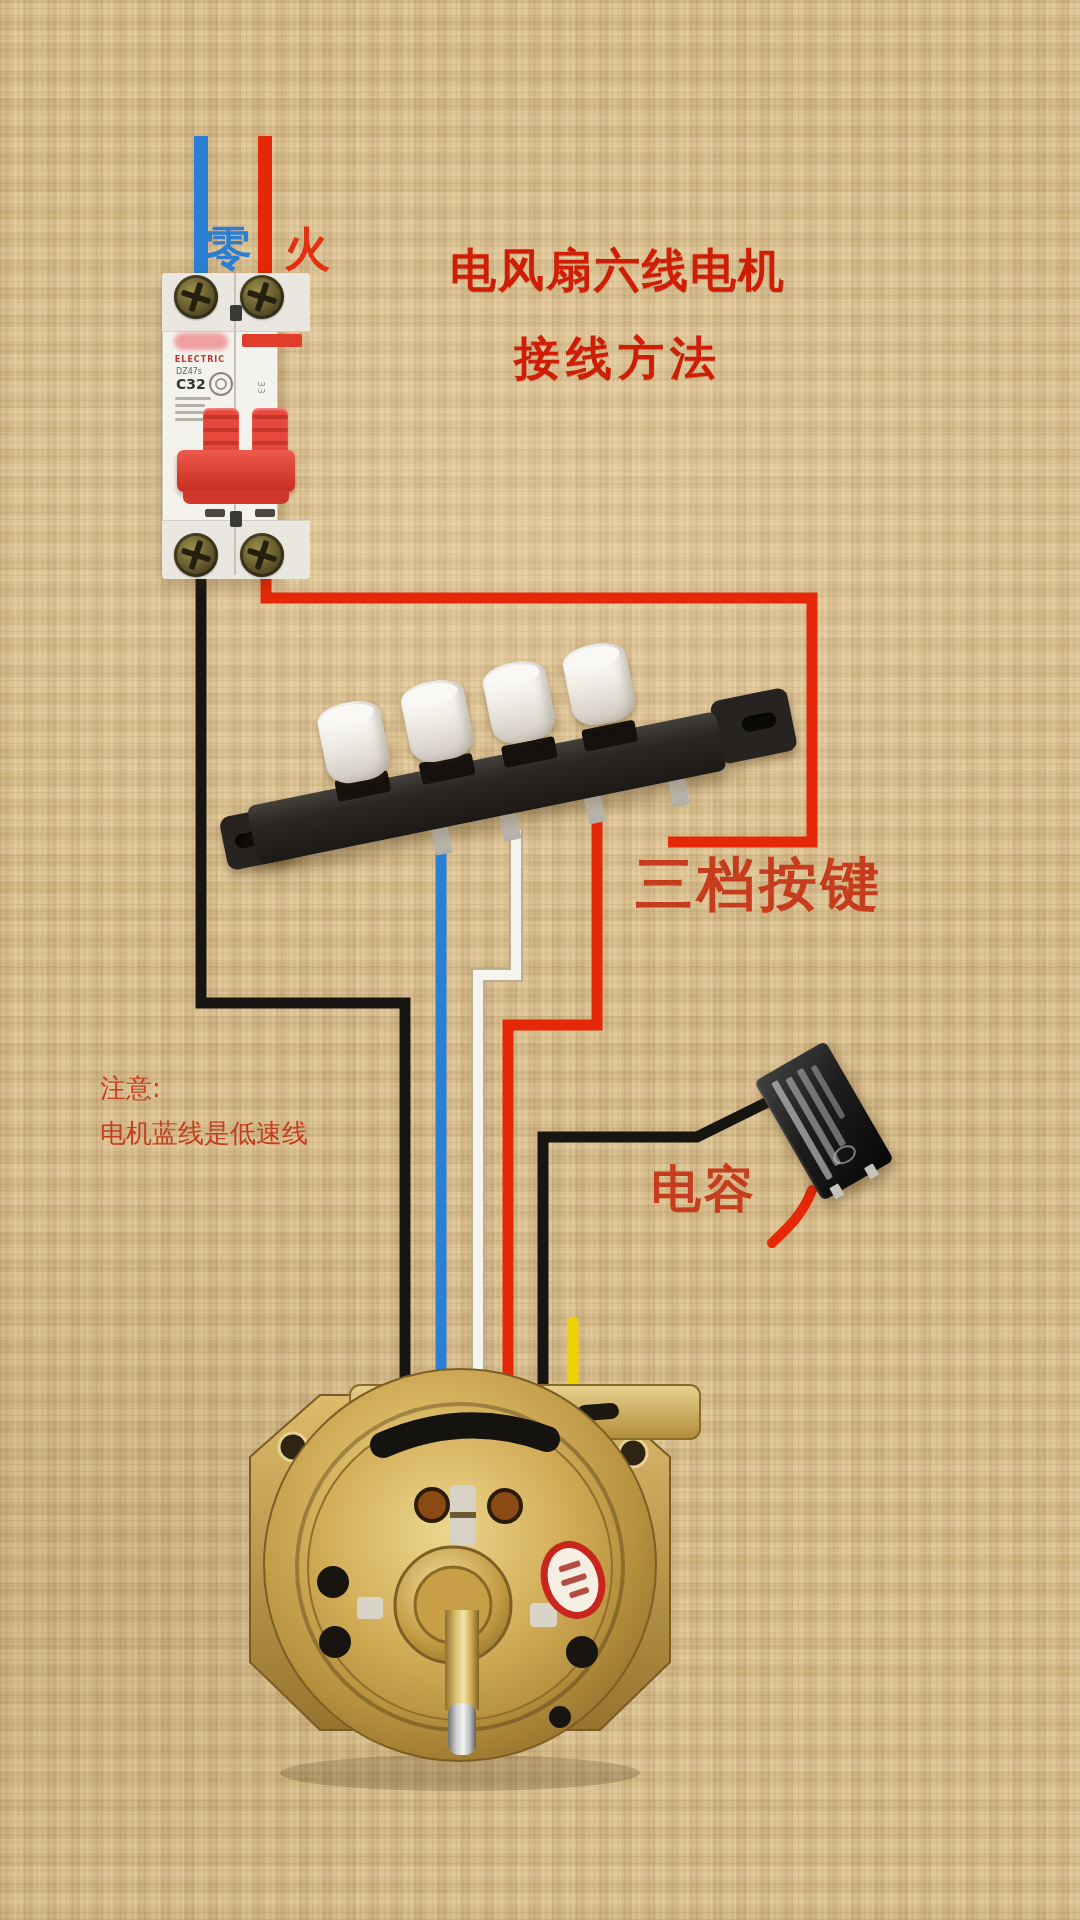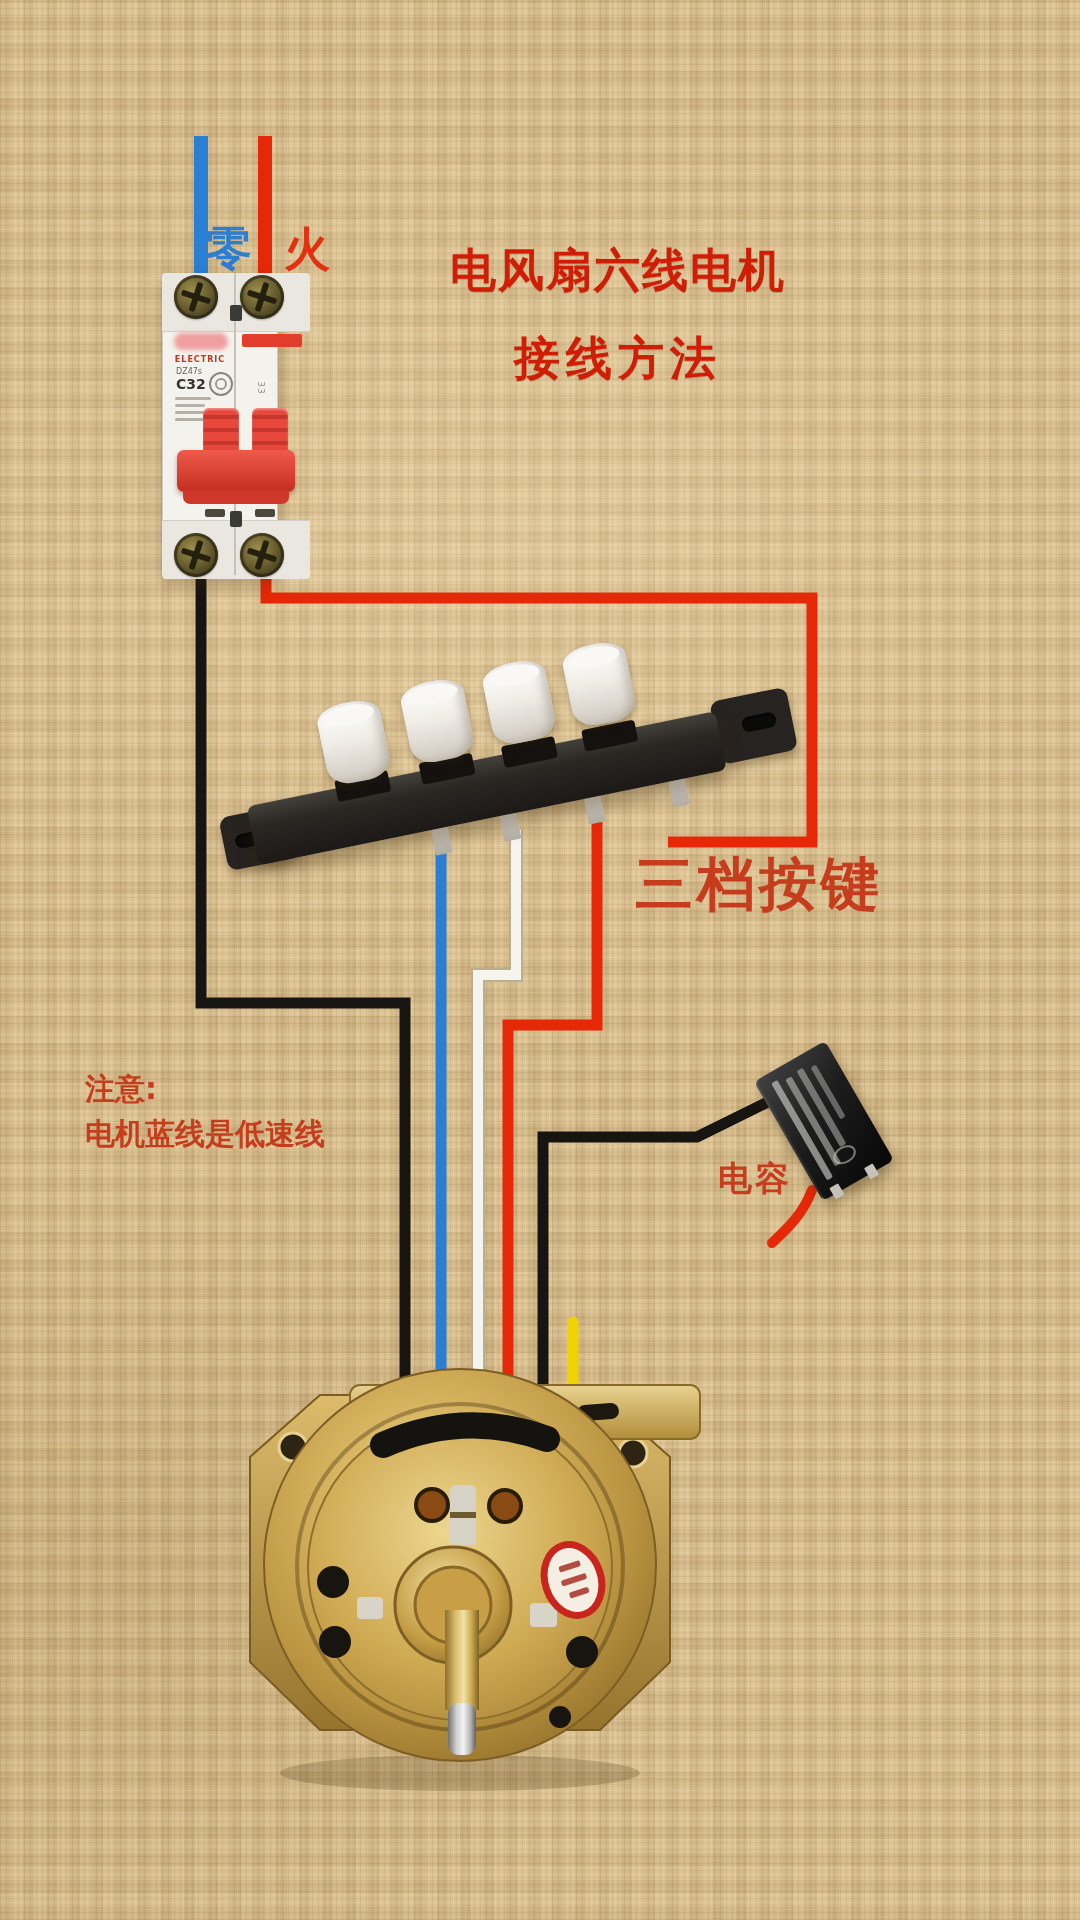--- a/index.html
+++ b/index.html
@@ -17,23 +17,23 @@
   }
   .abs{position:absolute;}
   
   .title-block{left:388px;top:240px;width:460px;text-align:center;color:#cf1d06;font-weight:bold;}
   .title-line1{font-size:46px;letter-spacing:2px;text-shadow:0 1px 0 rgba(120,30,0,.25);}
   .title-line2{font-size:46px;letter-spacing:6px;margin-top:26px;text-shadow:0 1px 0 rgba(120,30,0,.25);}
   .lbl{font-weight:bold;}
   .lbl-neutral{left:206px;top:218px;font-size:46px;color:#2e7ecf;}
   .lbl-live{left:284px;top:219px;font-size:46px;color:#e23010;}
   .lbl-switch{left:607px;top:846px;font-size:58px;color:#c63d1e;letter-spacing:4px;margin-left:28px;}
-  .lbl-cap{left:718px;top:1156px;font-size:34px;color:#c63d1e;letter-spacing:3px;}
+  .lbl-cap{left:651px;top:1156px;font-size:50px;color:#c63d1e;letter-spacing:3px;}
   .lbl-motor{left:358px;top:1748px;font-size:47px;color:#cc3415;letter-spacing:3px;}
-  .note-block{left:85px;top:1066px;width:360px;color:#c63d1e;font-size:30px;line-height:45px;font-weight:bold;}
+  .note-block{left:100px;top:1066px;width:360px;color:#c63d1e;font-size:26px;line-height:45px;font-weight:normal;}
   
   .wires{left:0;top:0;z-index:2;}
   
   .breaker{left:162px;top:273px;width:116px;height:302px;background:#f4f2ed;border-radius:4px;
     box-shadow:0 8px 16px rgba(70,45,10,.35), inset 0 0 0 1px #cfccc4;z-index:3;}
   .cb-strip{left:0;width:148px;height:58px;background:#eae7e0;}
   .cb-strip.top{top:0;border-bottom:1px solid #d2cfc7;border-radius:4px 4px 0 0;}
   .cb-strip.bottom{top:247px;border-top:1px solid #d2cfc7;border-radius:0 0 4px 4px;}
   .cb-divider{left:72px;top:0;width:2px;height:302px;background:#c6c2ba;}
   .screw{width:44px;height:44px;border-radius:50%;

